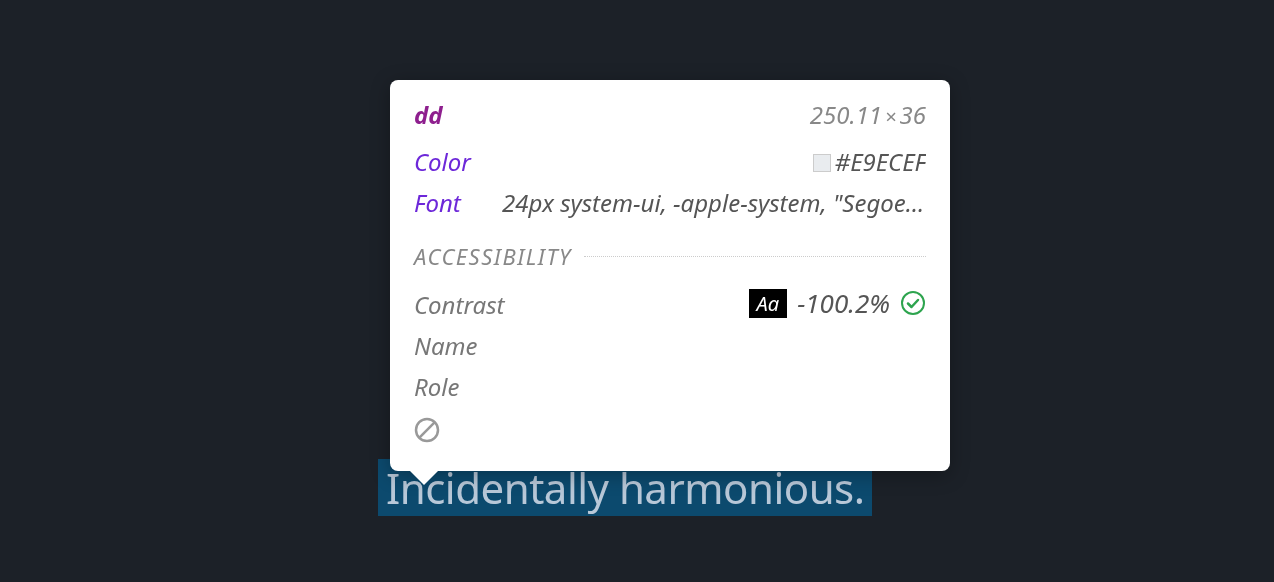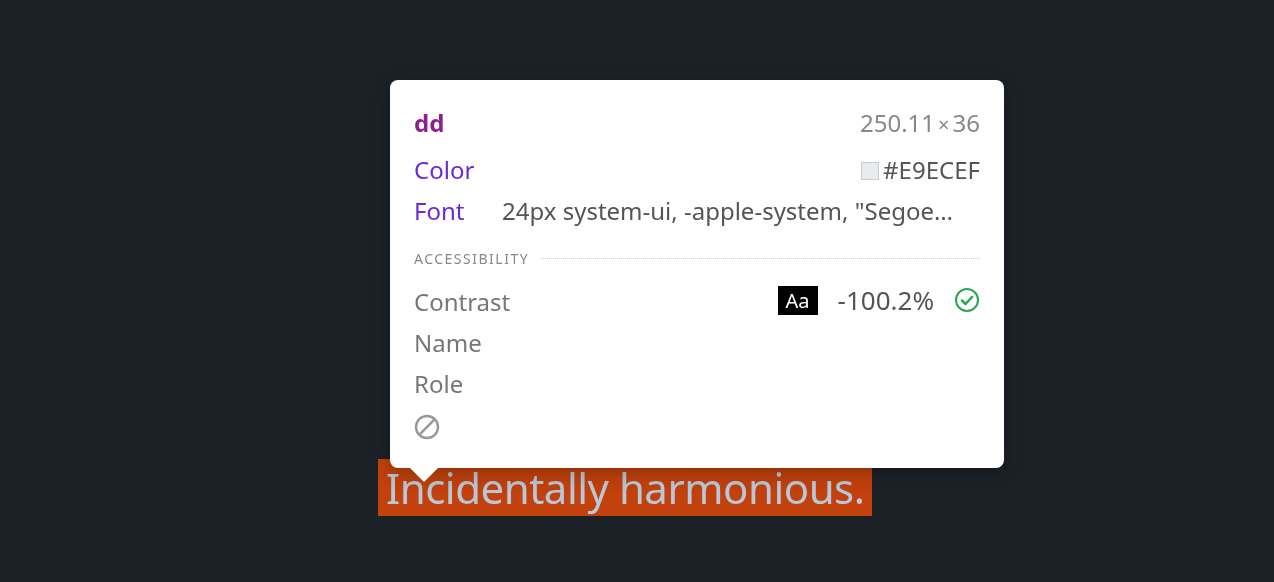--- a/index.html
+++ b/index.html
@@ -12,36 +12,37 @@
       width: 1274px;
       height: 582px;
       font-family: system-ui, -apple-system, "Segoe UI", sans-serif;
       position: relative;
       overflow: hidden;
     }
     .highlighted-element {
       position: absolute;
       left: 378px;
       top: 459px;
-      background: #c2410c;
+      background: #0c4a6e;
       padding: 0 8px;
       font-size: 42px;
       color: #b8c8d8;
       font-weight: 400;
       letter-spacing: -0.5px;
     }
     .tooltip {
       position: absolute;
       left: 390px;
       top: 80px;
-      width: 614px;
+      width: 560px;
       background: #ffffff;
       border-radius: 8px;
       box-shadow: 0 4px 20px rgba(0,0,0,0.3);
       padding: 18px 24px 20px 24px;
+      font-style: italic;
     }
     .tooltip::after {
       content: "";
       position: absolute;
       bottom: -14px;
       left: 20px;
       width: 0;
       height: 0;
       border-left: 14px solid transparent;
       border-right: 14px solid transparent;
@@ -55,21 +56,20 @@
     }
     .element-tag {
       color: #8e1f8e;
       font-weight: 700;
       font-size: 24px;
     }
     .dimensions {
       color: #888;
       font-size: 24px;
       font-weight: 400;
-      margin-top: 8px;
     }
     .dim-x {
       margin: 0 3px;
       font-size: 20px;
     }
     .prop-row {
       display: flex;
       align-items: center;
       margin-bottom: 8px;
       font-size: 24px;
@@ -108,21 +108,21 @@
       top: -2px;
     }
     .section-header {
       display: flex;
       align-items: center;
       margin-top: 22px;
       margin-bottom: 14px;
     }
     .section-title {
       color: #888;
-      font-size: 14px;
+      font-size: 22px;
       letter-spacing: 1.5px;
       font-weight: 400;
       margin-right: 12px;
     }
     .section-divider {
       flex: 1;
       border-top: 1px dotted #ccc;
       height: 1px;
     }
     .a11y-row {
@@ -132,21 +132,21 @@
       margin-bottom: 8px;
       font-size: 24px;
       min-height: 32px;
     }
     .a11y-label {
       color: #777;
     }
     .a11y-value {
       display: flex;
       align-items: center;
-      gap: 20px;
+      gap: 10px;
     }
     .contrast-sample {
       background: #000;
       color: #fff;
       padding: 1px 8px;
       font-size: 20px;
     }
     .contrast-pct {
       color: #555;
       font-size: 26px;

